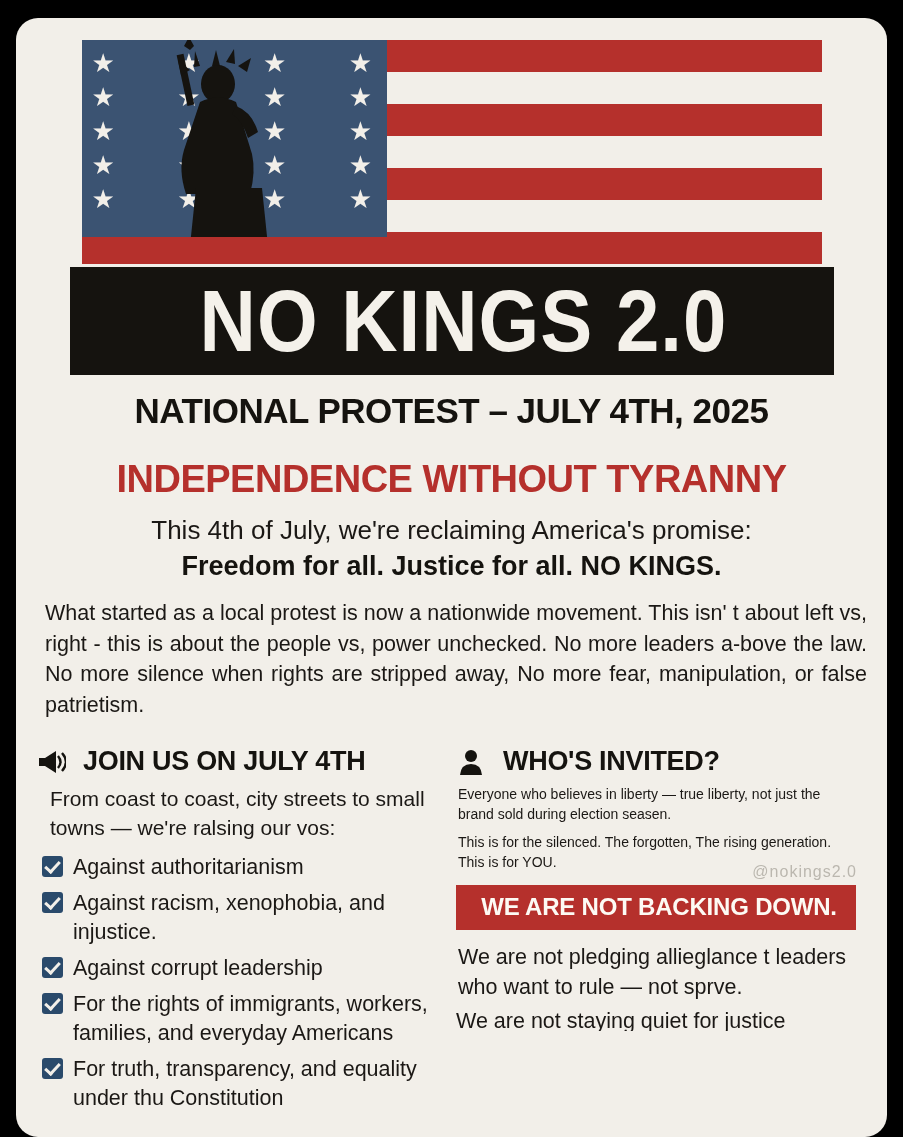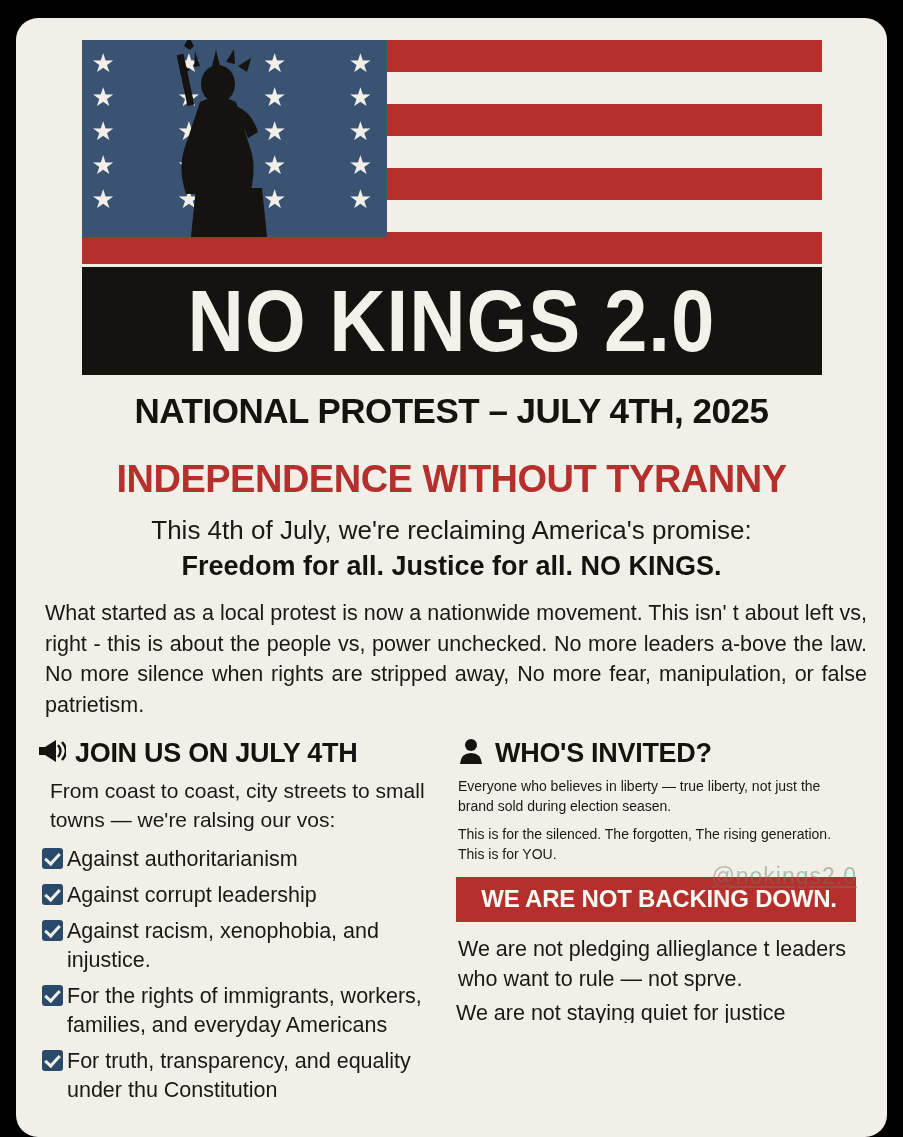--- a/index.html
+++ b/index.html
@@ -85,20 +85,21 @@
   }
   
   .title-bar {
     width: 740px;
     height: 108px;
     margin: 2px auto 12px auto;
     background: #15130f;
     display: flex;
     align-items: center;
     justify-content: center;
+    padding-left: 24px;
   }
   .title-bar .title {
     color: #f4f1ea;
     font-size: 78px;
     font-weight: bold;
     letter-spacing: 1px;
     line-height: 1;
     font-family: "Liberation Sans", sans-serif;
     transform: scaleY(1.12);
   }
@@ -141,25 +142,27 @@
   
   .cols {
     display: flex;
     margin: 18px 6px 0 6px;
     gap: 20px;
   }
   .col-left { width: 400px; }
   .col-right { width: 400px; }
   .col-head {
     display: flex;
-    gap: 9px;
+    align-items: center;
+    gap: 17px;
     font-size: 27px;
     font-weight: bold;
     color: #15130f;
     letter-spacing: -0.3px;
+    margin-top: 8px;
   }
   .col-head .hicon {
     display: inline-block;
     width: 30px;
     height: 26px;
     flex: 0 0 auto;
   }
   .col-sub {
     font-size: 21px;
     line-height: 1.38;
@@ -167,21 +170,21 @@
     margin: 8px 0 0 14px;
   }
   .checks {
     margin: 10px 0 0 6px;
     list-style: none;
     padding: 0;
   }
   .checks li {
     display: flex;
     align-items: flex-start;
-    gap: 4px;
+    gap: 10px;
     margin-bottom: 7px;
     font-size: 21.5px;
     line-height: 1.35;
     color: #1b1815;
   }
   .cbox {
     flex: 0 0 auto;
     width: 21px;
     height: 21px;
     margin-top: 3px;
@@ -224,25 +227,24 @@
     overflow: hidden;
     max-height: 22px;
     color: #1b1815;
     font-size: 21.5px;
     margin-top: 6px;
   }
   .watermark {
     position: absolute;
     right: 30px;
     top: 845px;
-    font-size: 23px;
+    font-size: 16px;
     color: rgba(120,115,105,0.45);
     letter-spacing: 1px;
     pointer-events: none;
-    text-decoration: underline;
   }
 </style>
 </head>
 <body>
 
 <div class="screen">
   <div class="poster">
 
     <div class="flag">
       <div class="flag-stripes">
@@ -300,25 +302,25 @@
           <span>JOIN US ON JULY 4TH</span>
         </div>
         <div class="col-sub">From coast to coast, city streets to small towns — we're ralsing our vos:</div>
         <ul class="checks">
           <li>
             <span class="cbox"></span>
             <span>Against authoritarianism</span>
           </li>
           <li>
             <span class="cbox"></span>
+            <span>Against racism, xenophobia, and injustice.</span>
+          </li>
+          <li>
+            <span class="cbox"></span>
             <span>Against corrupt leadership</span>
-          </li>
-          <li>
-            <span class="cbox"></span>
-            <span>Against racism, xenophobia, and injustice.</span>
           </li>
           <li>
             <span class="cbox"></span>
             <span>For the rights of immigrants, workers, families, and everyday Americans</span>
           </li>
           <li>
             <span class="cbox"></span>
             <span>For truth, transparency, and equality under thu Constitution</span>
           </li>
         </ul>

